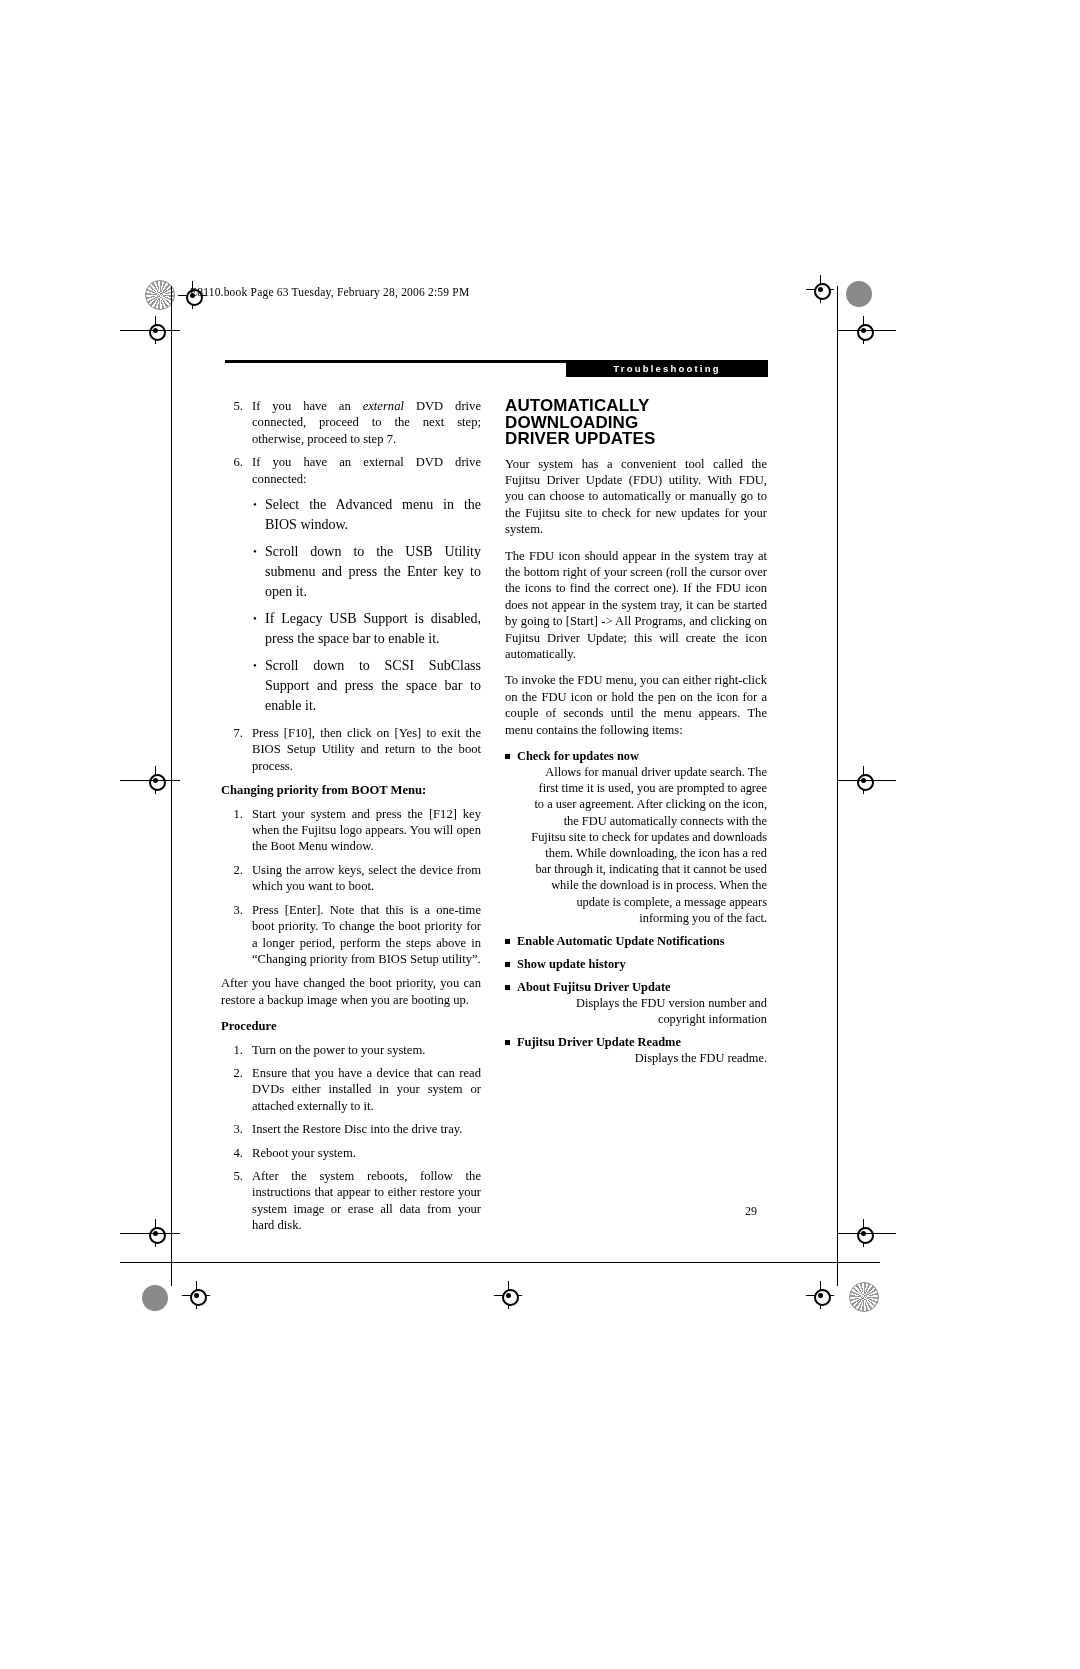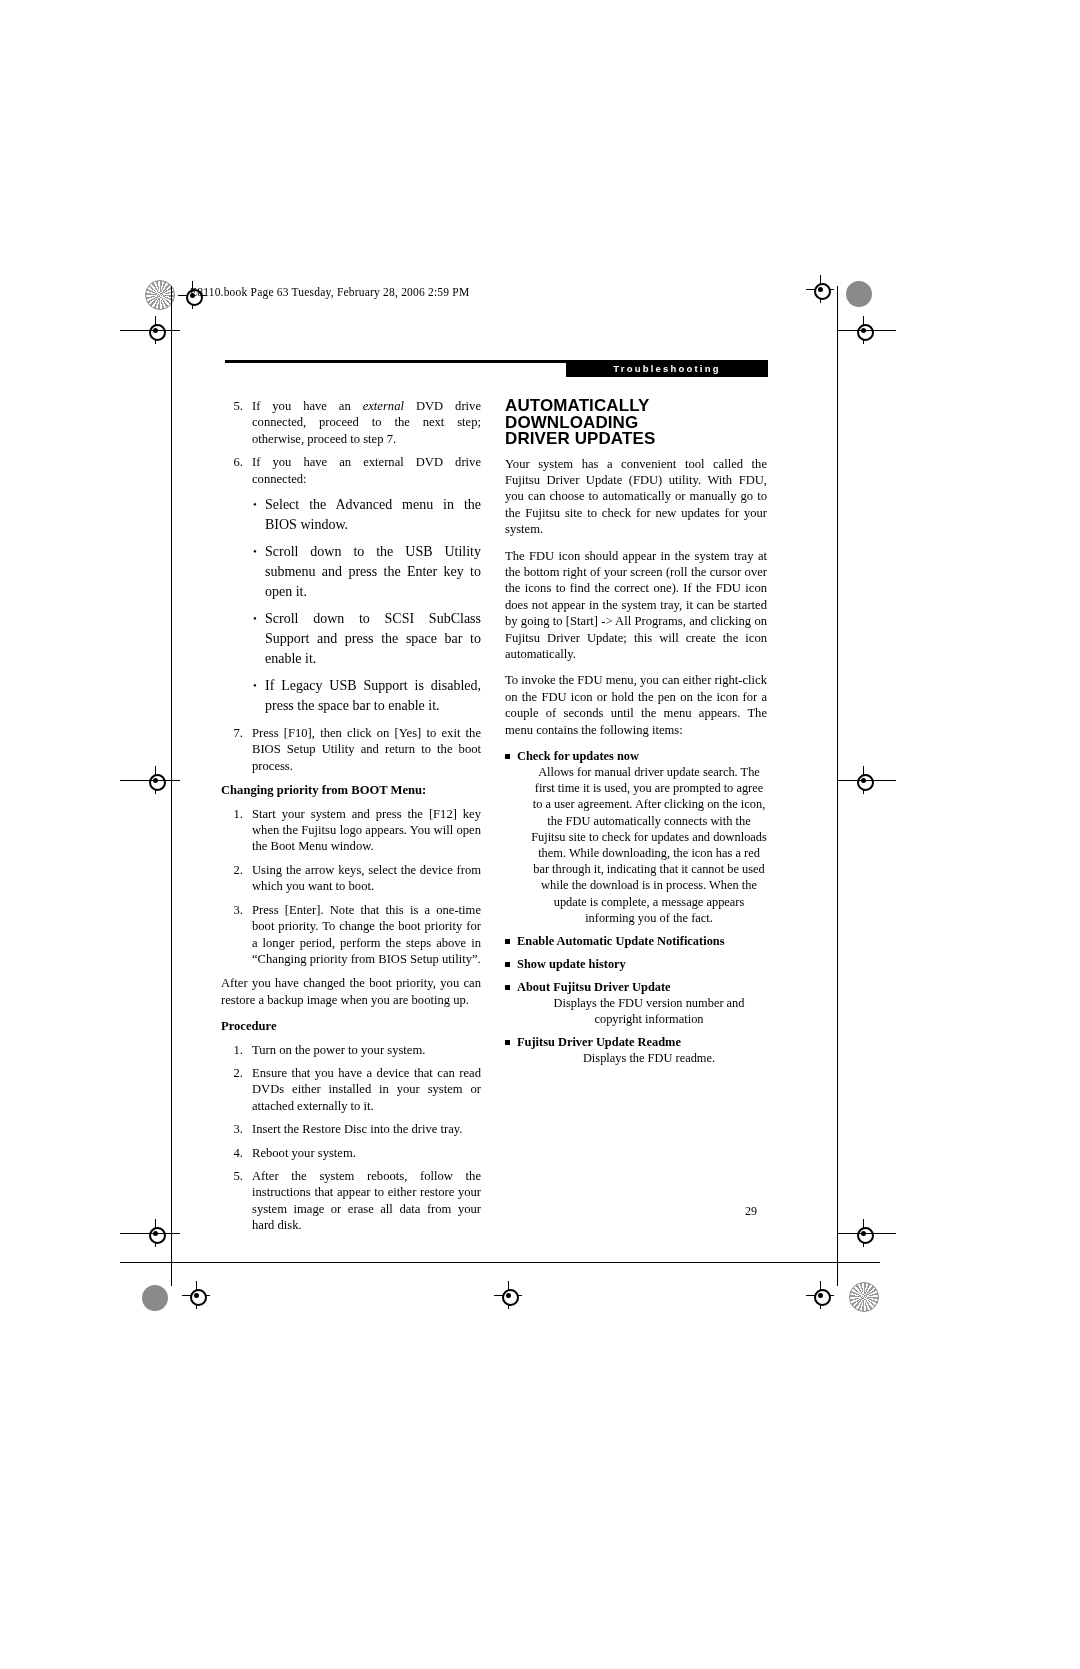--- a/index.html
+++ b/index.html
@@ -195,21 +195,21 @@
     font-weight: bold;
     font-size: 12.4px;
     display: block;
     line-height: 16px;
   }
   ul.sq .d {
     display: block;
     padding-left: 6px;
     font-size: 12.4px;
     line-height: 16.2px;
-    text-align: center;
+    text-align: right;
     margin-left: 8px;
   }
 
   em { font-style: italic; }
 
   .pagenum {
     position: absolute;
     left: 745px;
     top: 1204px;
     font-size: 12px;
@@ -317,22 +317,22 @@
       </li>
       <li>
         <span class="n">6.</span>
         <span>If you have an external DVD drive connected:</span>
       </li>
     </ol>
 
     <ul class="dot" style="margin-left:31px;">
       <li>Select the Advanced menu in the BIOS window.</li>
       <li>Scroll down to the USB Utility submenu and press the Enter key to open it.</li>
+      <li>If Legacy USB Support is disabled, press the space bar to enable it.</li>
       <li>Scroll down to SCSI SubClass Support and press the space bar to enable it.</li>
-      <li>If Legacy USB Support is disabled, press the space bar to enable it.</li>
     </ul>
 
     <ol class="num">
       <li>
         <span class="n">7.</span>
         <span>Press [F10], then click on [Yes] to exit the BIOS Setup Utility and return to the boot process.</span>
       </li>
     </ol>
 
     <div class="h-bold-serif">Changing priority from BOOT Menu:</div>

